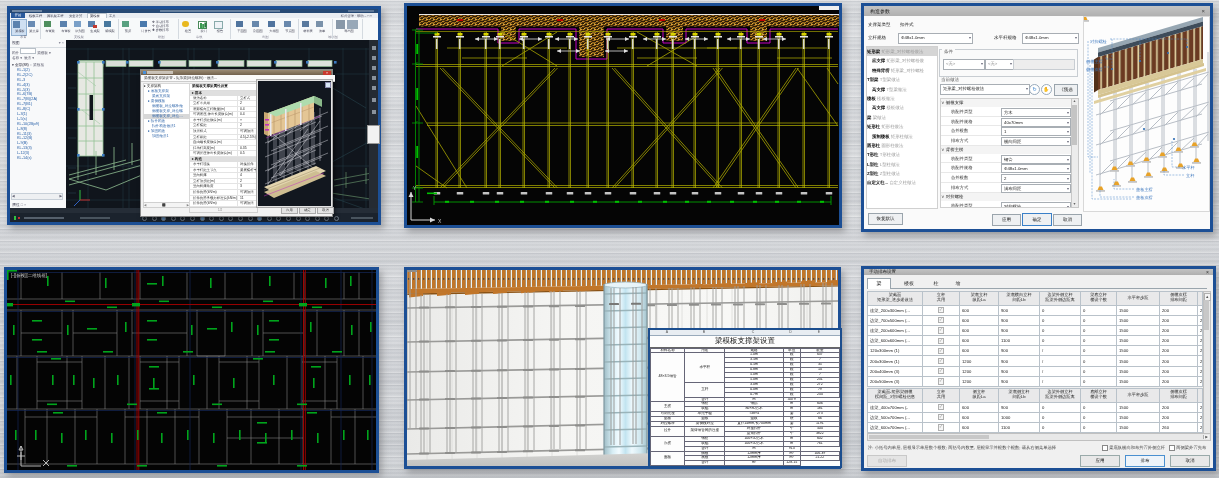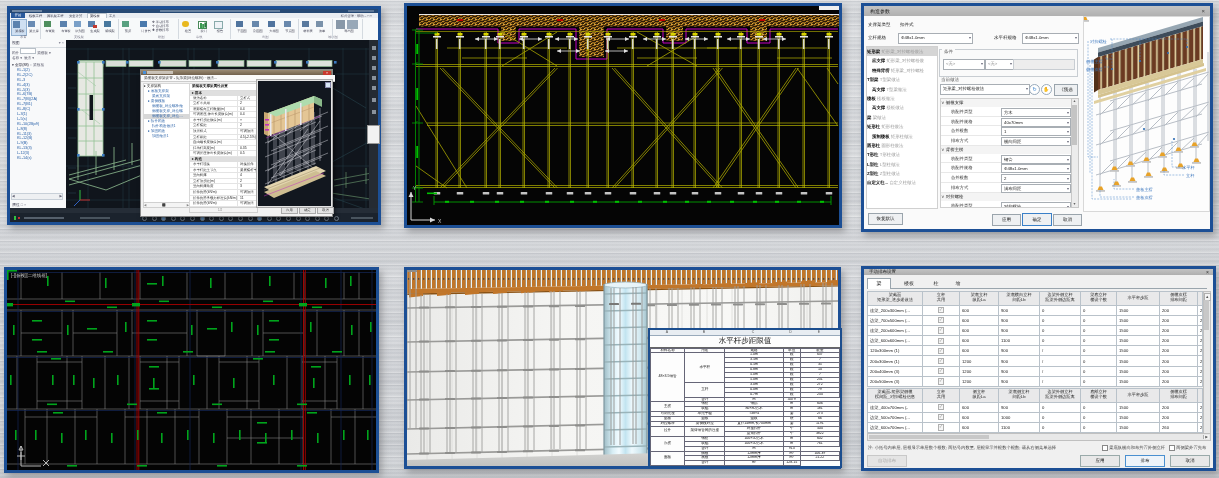--- a/index.html
+++ b/index.html
@@ -1268,21 +1268,21 @@
     <polygon points="0,190 431,178 431,196 0,196" fill="url(#gnd)"></polygon>
   </svg>
   <div class="abs" id="mtable" style="left:241px;top:58px;width:190px;height:136px;border:2px solid #1c4e8e;background:#fdfdfd;overflow:hidden;">
     <div style="display:flex;height:5px;background:#e8edf2;border-bottom:0.5px solid #9ab;font-size:3.5px;color:#555;text-align:center;">
       <div style="width:34px;">A</div>
           <div style="width:40px;">B</div>
           <div style="width:58px;">C</div>
           <div style="width:17px;">D</div>
           <div style="width:40px;">E</div>
     </div>
-    <div style="height:10.5px;line-height:10.5px;text-align:center;font-size:7.5px;color:#111;border-bottom:0.5px solid #666;">水平杆步距限值</div>
+    <div style="height:10.5px;line-height:10.5px;text-align:center;font-size:7.5px;color:#111;border-bottom:0.5px solid #666;">梁模板支撑架设置</div>
     <table style="border-collapse:collapse;width:100%;font-size:3.6px;color:#111;table-layout:fixed;">
       <colgroup>
             <col style="width:34px">
             <col style="width:40px">
             <col style="width:58px">
             <col style="width:17px">
             <col style="width:39px">
           </colgroup>
       <tbody id="mtb">
       <tr>

